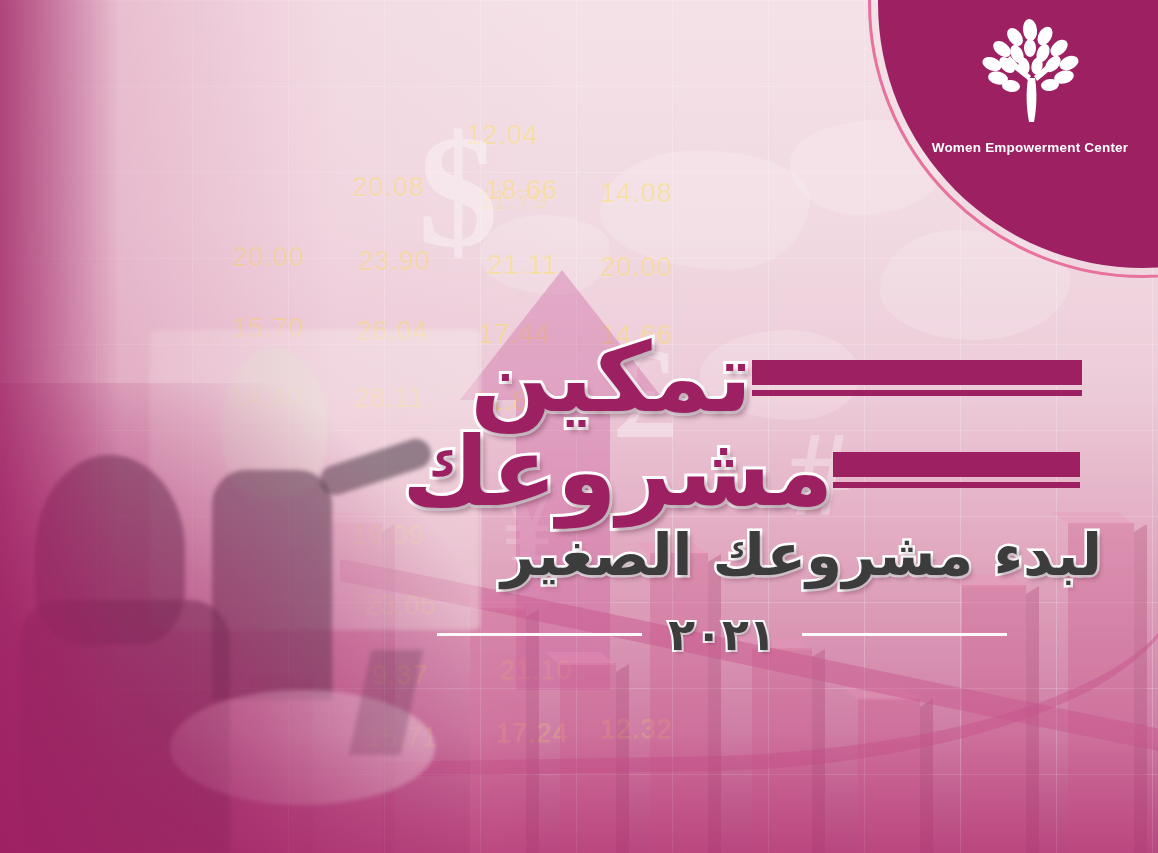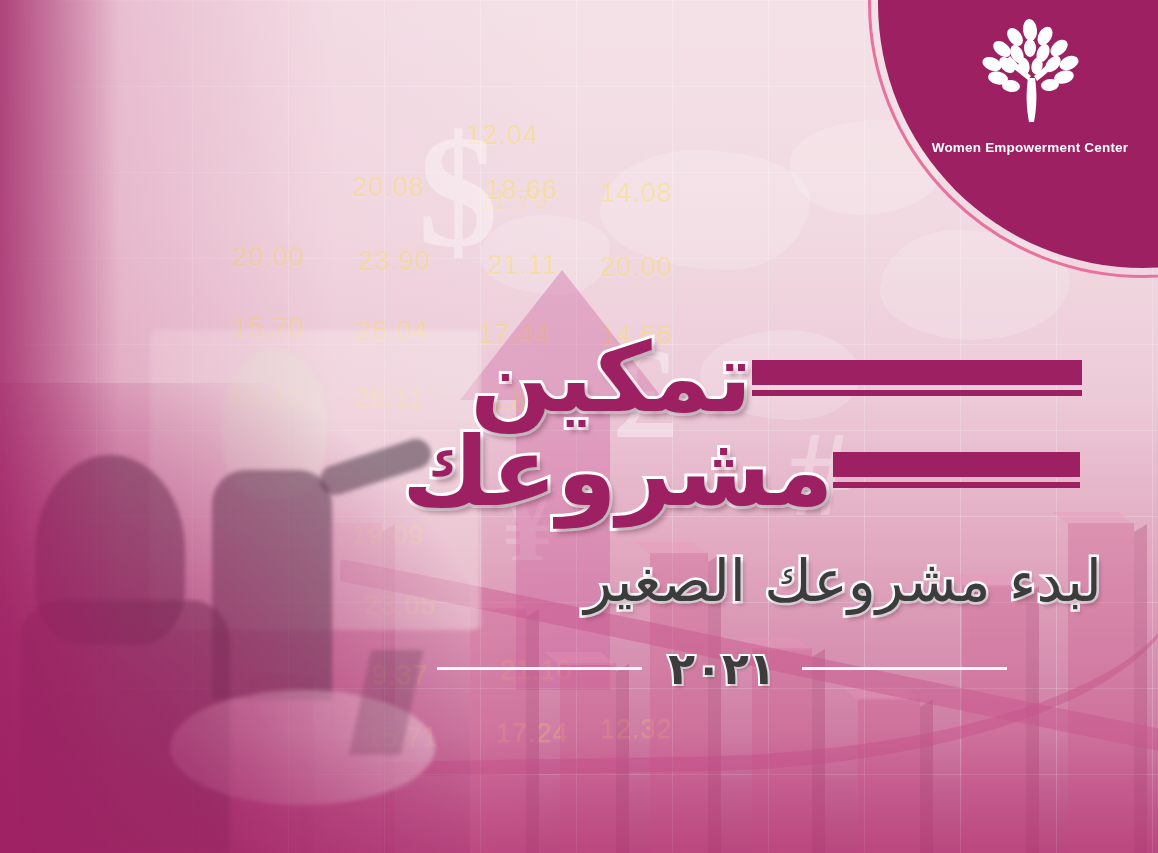--- a/index.html
+++ b/index.html
@@ -172,34 +172,34 @@
   }
   .hdline.l2 { margin-top:4px; }
 
   .deco { display:flex; flex-direction:column; gap:5px; }
   .deco .thick { height:25px; background:#9D2063; }
   .deco .thin  { height:6px;  background:#9D2063; }
   .deco.d1 { width:330px; margin-right:20px; }
   .deco.d2 { width:480px; margin-right:22px; }
 
   .subtitle {
-    margin-top:28px;
+    margin-top:2px;
     color:#3c3c3c;
     font-family:"DejaVu Sans", sans-serif;
-    font-weight:normal;
+    font-weight:bold;
     font-size:58px;
     line-height:1.15;
     -webkit-text-stroke:5px #ffffff;
     paint-order:stroke fill;
     text-shadow:3px 4px 4px rgba(70,20,45,.30);
   }
 
   .year-row {
     display:flex; align-items:center; justify-content:center;
-    gap:26px; margin-top:32px; direction:ltr; padding-right:60px;
+    gap:26px; margin-top:24px; direction:ltr; padding-right:60px;
   }
   .year-rule { height:3px; background:#ffffff; flex:0 0 205px; opacity:.95; }
   .year-txt {
     color:#3c3c3c;
     font-family:"DejaVu Sans", sans-serif;
     font-weight:bold; font-size:44px; line-height:1;
     -webkit-text-stroke:4px #ffffff;
     paint-order:stroke fill;
     text-shadow:2px 3px 3px rgba(70,20,45,.28);
   }

